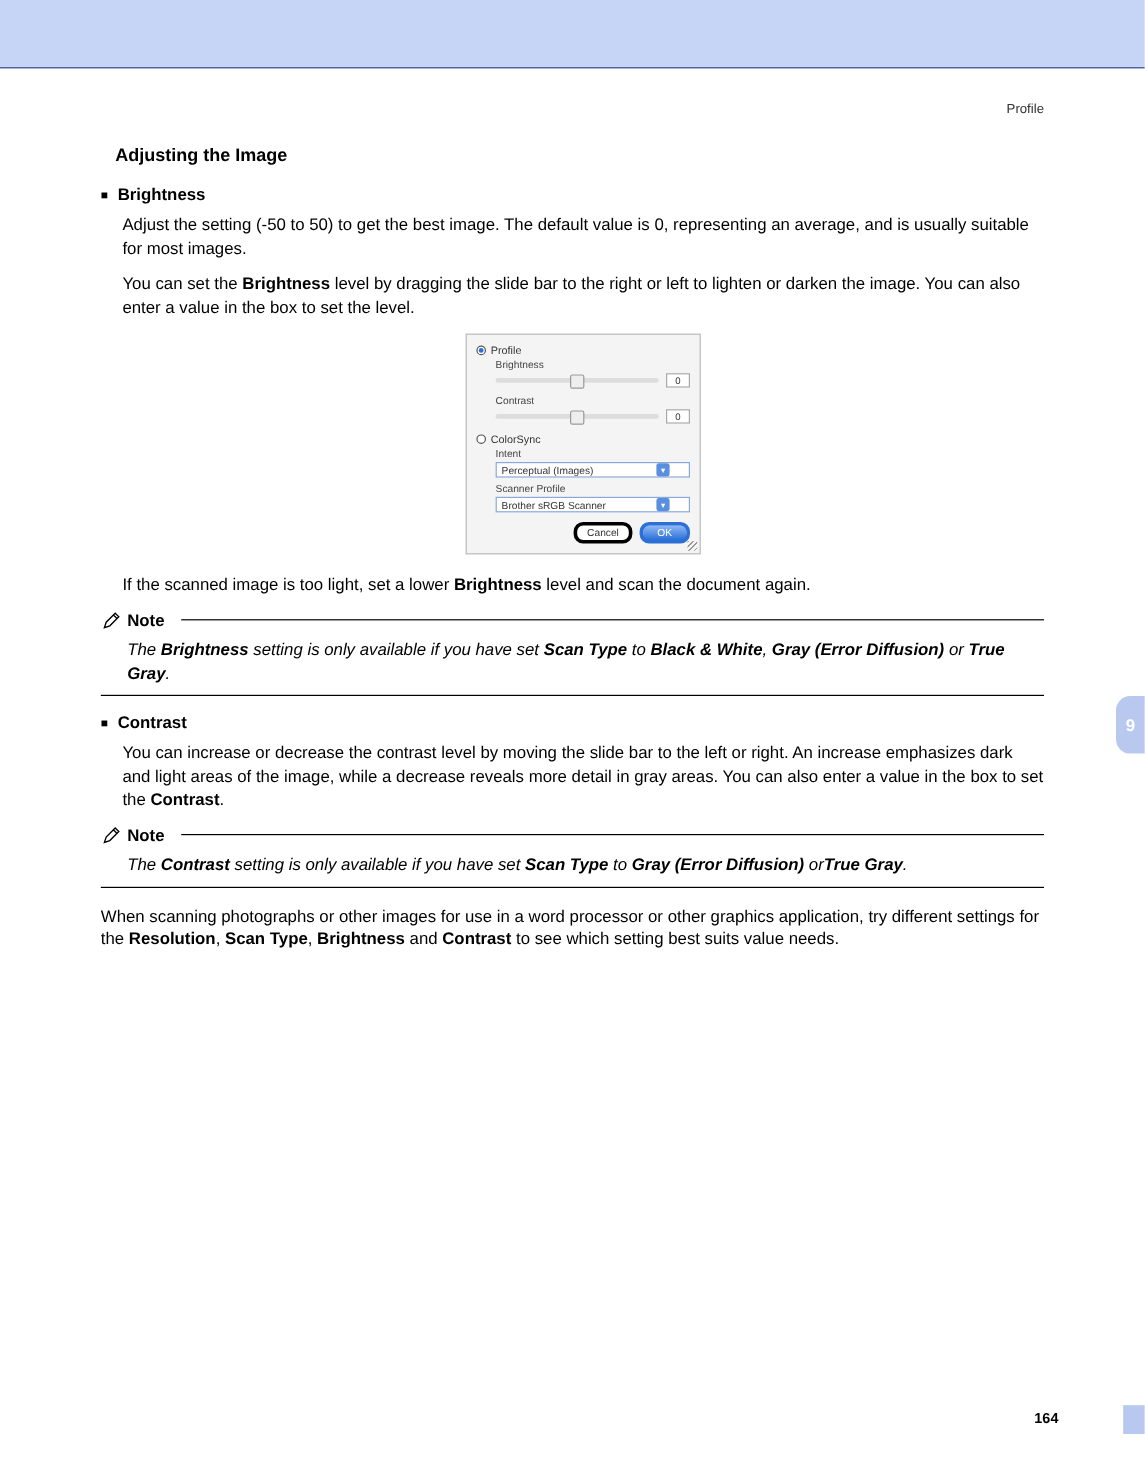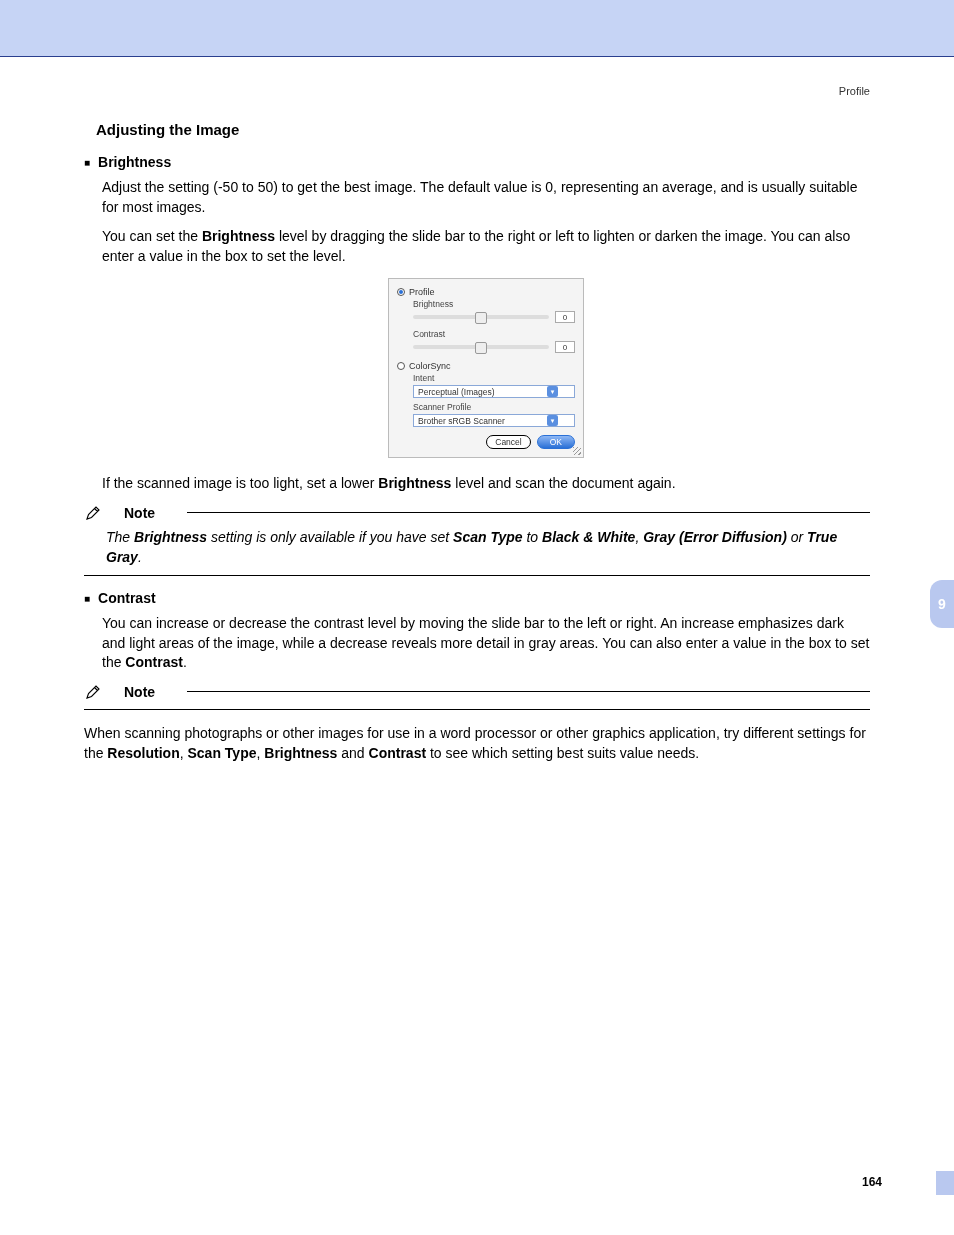--- a/index.html
+++ b/index.html
@@ -49,21 +49,21 @@
   }
   .indent { margin-left: 18px; }
   p { line-height: 1.4; margin-bottom: 10px; font-size: 14px; }
   b { font-weight: bold; }
   .note-block { margin: 10px 0 14px 0; }
   .note-head {
     display: flex;
     align-items: center;
     font-weight: bold;
     font-size: 14px;
-    gap: 22px;
+    gap: 4px;
   }
   .note-head .line {
     flex: 1;
     border-top: 1px solid #000;
     margin-left: 10px;
   }
   .note-icon {
     width: 18px; height: 18px;
     display: inline-flex;
     align-items: center; justify-content: center;
@@ -156,21 +156,21 @@
     padding: 0 16px 0 4px;
     font-size: 8.5px;
   }
   .dialog .dropdown .arrow {
     width: 11px; height: 11px; background: #5a8fe0; border-radius: 2px; display: flex; align-items: center; justify-content: center; color: #fff; font-size: 7px;
   }
   .dialog .btn-row {
     display: flex; justify-content: flex-end; gap: 6px; margin-top: 8px;
   }
   .dialog .btn {
-    border: 1px solid #000000; border-radius: 8px; padding: 1px 8px; font-size: 8.5px; background: #fff;
+    border: 3px solid #000000; border-radius: 8px; padding: 1px 8px; font-size: 8.5px; background: #fff;
   }
   .dialog .btn.primary {
     background: linear-gradient(#8fb8f5, #2a70d6); color: #fff; border-color: #2a70d6; padding: 1px 12px;
   }
   .dialog .resize {
     position: absolute; right: 2px; bottom: 2px; width: 8px; height: 8px;
     background: repeating-linear-gradient(135deg, #999 0 1px, transparent 1px 3px);
   }
 </style>
 </head>
@@ -267,20 +267,23 @@
   <div class="note-block">
     <div class="note-head">
       <span class="note-icon">
         <svg viewBox="0 0 24 24" width="18" height="18">
             <path fill="none" stroke="#000" stroke-width="1.5" d="M4 20l2-6 10-10 4 4-10 10-6 2z M14 6l4 4"></path>
           </svg>
       </span>
       <span>Note</span>
       <span class="line"></span>
     </div>
+    <p class="note-body">
+      <span>The </span><b>Contrast</b><span> setting is only available if you have set </span><b>Scan Type</b><span> to </span><b>Gray (Error Diffusion)</b><span> or</span><b>True Gray</b><span>.</span>
+    </p>
     <div class="note-end"></div>
   </div>
 
   <p style="margin-top:14px">
     <span>When scanning photographs or other images for use in a word processor or other graphics application, try different settings for the </span><b>Resolution</b><span>, </span><b>Scan Type</b><span>, </span><b>Brightness</b><span> and </span><b>Contrast</b><span> to see which setting best suits value needs.</span>
   </p>
 </div>
 
 <div class="chapter-tab">9</div>
 <div class="page-num">164</div>

